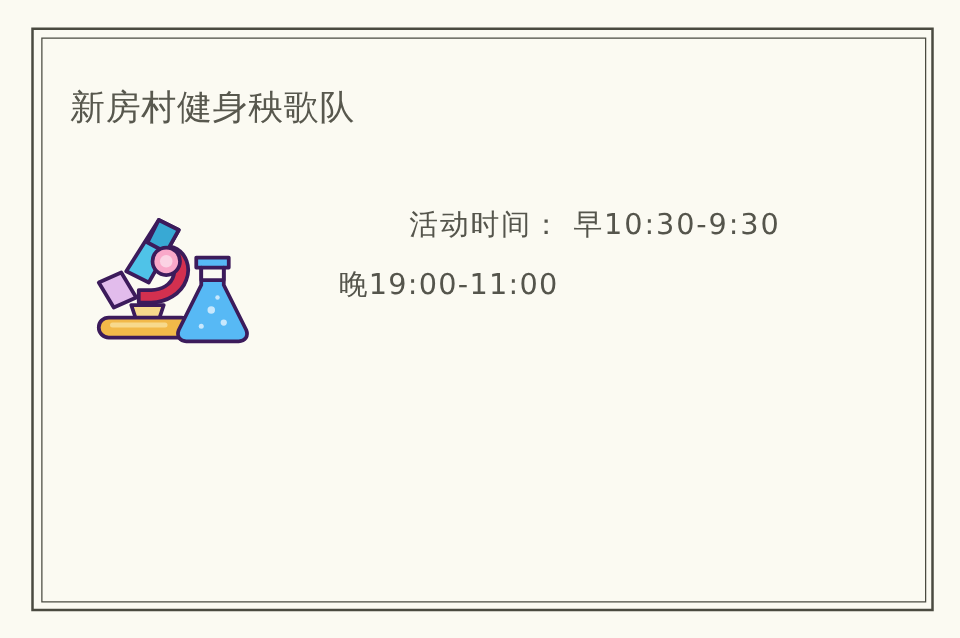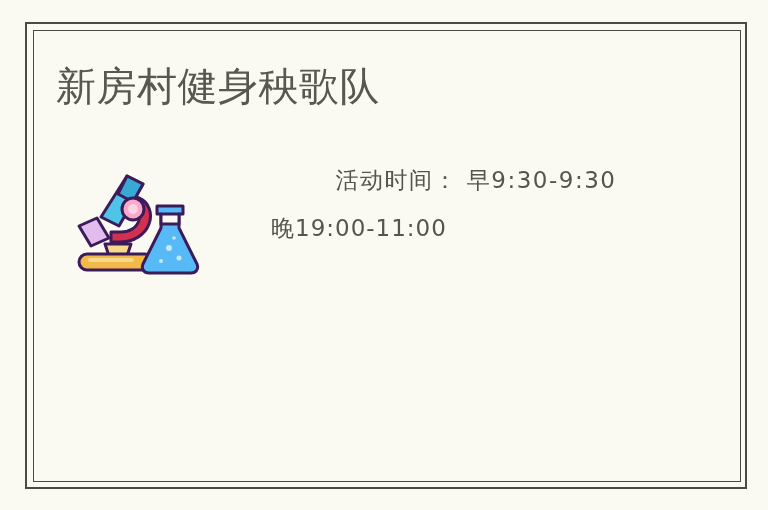--- a/index.html
+++ b/index.html
@@ -41,21 +41,21 @@
     border: 1px solid #4A4A40;
     box-sizing: border-box;
   }
 
   
   #page-title {
     position: absolute;
     left: 56px;
     top: 62px;
     font-family: "DejaVu Sans", sans-serif;
-    font-size: 40px;
+    font-size: 28px;
     line-height: 48px;
     letter-spacing: 0.5px;
     color: #58584E;
     white-space: nowrap;
     font-weight: 400;
   }
 
   
   #content-row {
     position: absolute;
@@ -139,18 +139,18 @@
         <path d="M96 44 L122 44 L122 52 L118 52 L118 66 L136 102 C138 107 135 111 130 111 L88 111 C83 111 80 107 82 102 L100 66 L100 52 L96 52 Z" fill="#57B9F5" stroke="#3C1B5B" stroke-width="3" stroke-linejoin="round"></path>
         <path d="M100 52 L118 52 L118 62 L100 62 Z" fill="#FBFAF2" stroke="#3C1B5B" stroke-width="3" stroke-linejoin="round"></path>
         <circle cx="108" cy="86" r="3" fill="#C8E8FD"></circle>
         <circle cx="118" cy="96" r="2.5" fill="#C8E8FD"></circle>
         <circle cx="100" cy="99" r="2" fill="#C8E8FD"></circle>
         <circle cx="113" cy="76" r="1.8" fill="#C8E8FD"></circle>
       </svg>
     </div>
 
     <div id="info-block">
-      <div class="info-line l4">活动时间： 早9:30-9:30</div>
+      <div class="info-line l4">活动时间： 早10:30-9:30</div>
       <div class="info-line l5">晚19:00-11:00</div>
     </div>
 
   </div>
 </div>
 
 </body></html>

